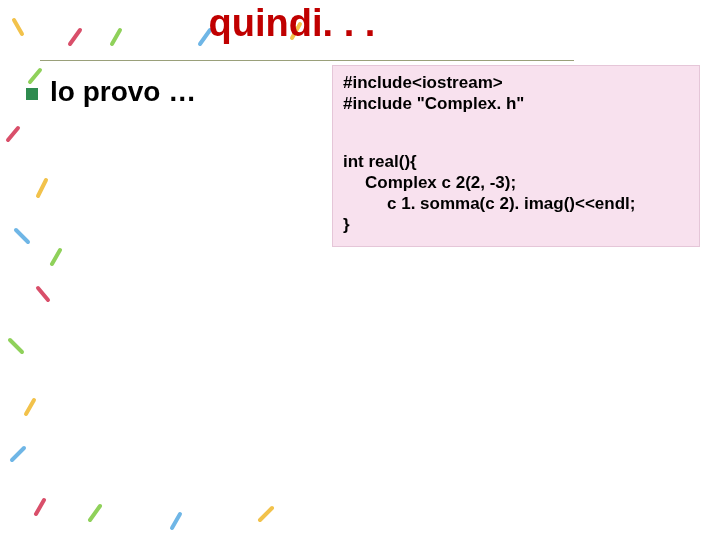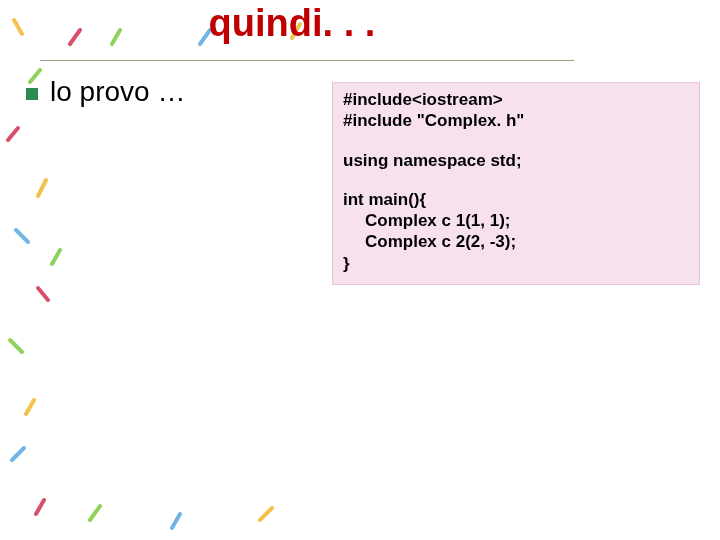--- a/index.html
+++ b/index.html
@@ -49,25 +49,26 @@
     width: 12px;
     height: 12px;
     background: #2e8b4f;
   }
   .bullet-text {
     position: absolute;
     left: 50px;
     top: 76px;
     font-size: 28px;
     color: #000;
+    font-weight: bold;
   }
   .codebox {
     position: absolute;
     left: 332px;
-    top: 82px;
+    top: 65px;
     width: 368px;
     background: #f8e1ee;
     border: 1px solid #e5c6d8;
     padding: 6px 10px 10px 10px;
     box-sizing: border-box;
     font-family: Arial, Helvetica, sans-serif;
     font-size: 17px;
     font-weight: bold;
     color: #000;
     line-height: 1.25;
@@ -108,20 +109,19 @@
   <div class="title">quindi. . .</div>
   <div class="divider"></div>
 
   <div class="bullet-sq"></div>
   <div class="bullet-text">lo provo …</div>
 
   <div class="codebox">
     <div>#include&lt;iostream&gt;</div>
     <div>#include "Complex. h"</div>
     <div class="blank"></div>
-    <div>using namespace std;</div>
     <div class="blank"></div>
-    <div>int main(){</div>
-    <div class="ind1">Complex c 1(1, 1);</div>
+    <div>int real(){</div>
     <div class="ind1">Complex c 2(2, -3);</div>
+    <div class="ind2">c 1. somma(c 2). imag()&lt;&lt;endl;</div>
     <div>}</div>
   </div>
 </div>
 
 </body></html>

